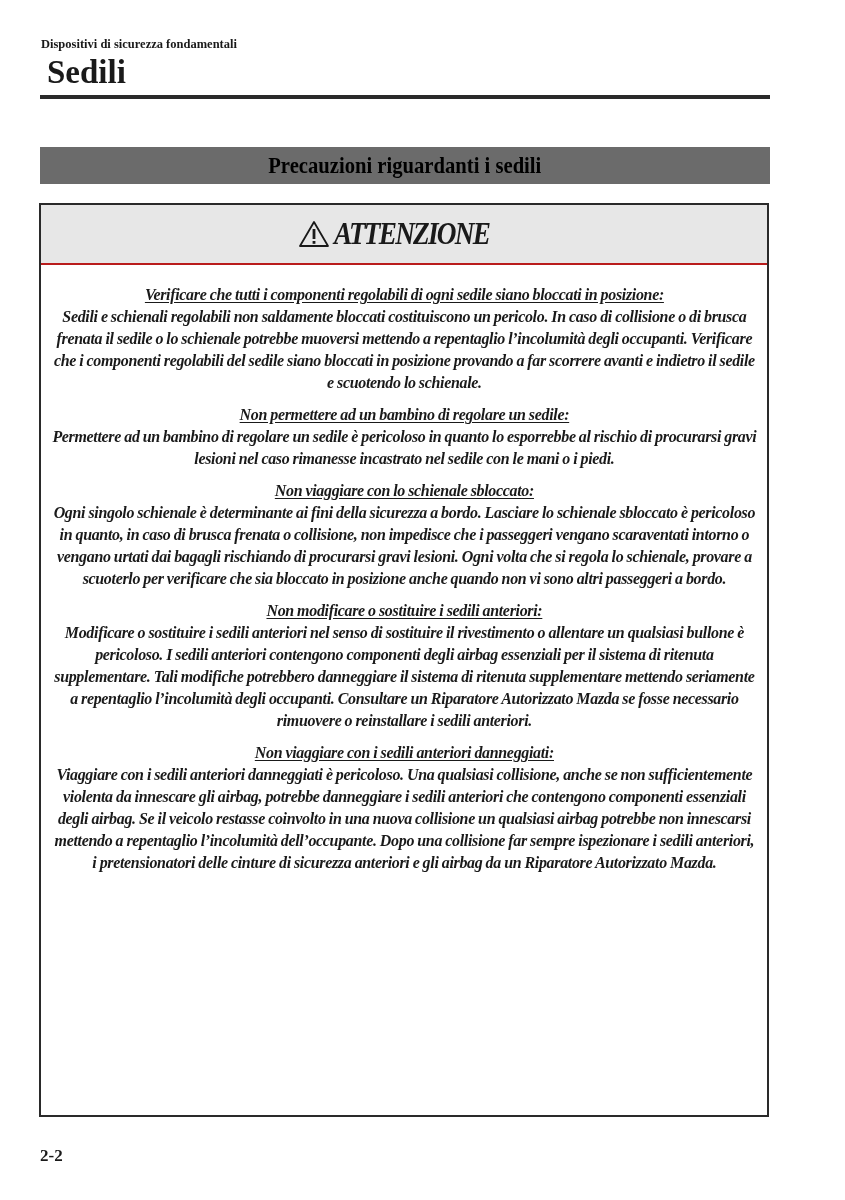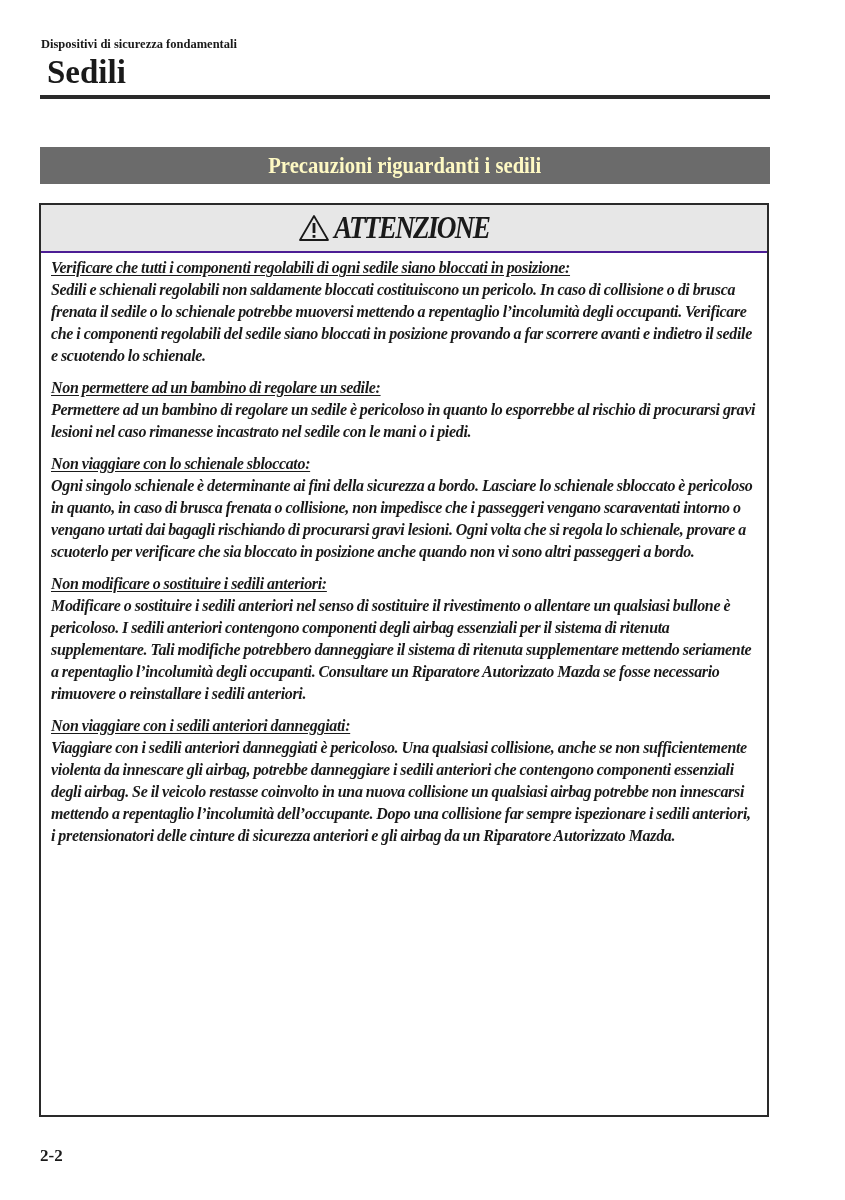--- a/index.html
+++ b/index.html
@@ -39,21 +39,21 @@
       height: 4px;
       background: #2a2a2a;
     }
     .subhead-bar {
       position: absolute;
       left: 40px;
       top: 147px;
       width: 730px;
       height: 37px;
       background: #6b6b6b;
-      color: #fef9c3;
+      color: #000000;
       text-align: center;
       font-size: 24px;
       font-weight: bold;
       line-height: 37px;
       transform-origin: center;
     }
     .subhead-bar span {
       display: inline-block;
       transform: scaleX(0.86);
     }
@@ -61,23 +61,23 @@
       position: absolute;
       left: 39px;
       top: 203px;
       width: 730px;
       height: 914px;
       border: 2px solid #2a2a2a;
       box-sizing: border-box;
       background: #ffffff;
     }
     .warning-header {
-      height: 48px;
+      height: 60px;
       background: #e7e7e7;
-      border-bottom: 2px solid #4c1d95;
+      border-bottom: 2px solid #b91c1c;
       box-sizing: border-box;
       display: flex;
       align-items: center;
       justify-content: center;
     }
     .warning-header .warn-icon {
       width: 32px;
       height: 28px;
       margin-right: 4px;
       display: inline-block;
@@ -85,21 +85,22 @@
     .warning-header .warn-title {
       font-size: 31px;
       font-weight: bold;
       font-style: italic;
       letter-spacing: -2px;
       display: inline-block;
       transform: scaleX(0.88);
       transform-origin: left center;
     }
     .warning-body {
-      padding: 4px 10px 0 10px;
+      padding: 19px 10px 0 10px;
+      text-align: center;
     }
     .item {
       margin-bottom: 10px;
     }
     .item-heading, .item-text {
       font-style: italic;
       font-weight: bold;
       font-size: 17.2px;
       line-height: 22px;
       letter-spacing: -0.35px;

